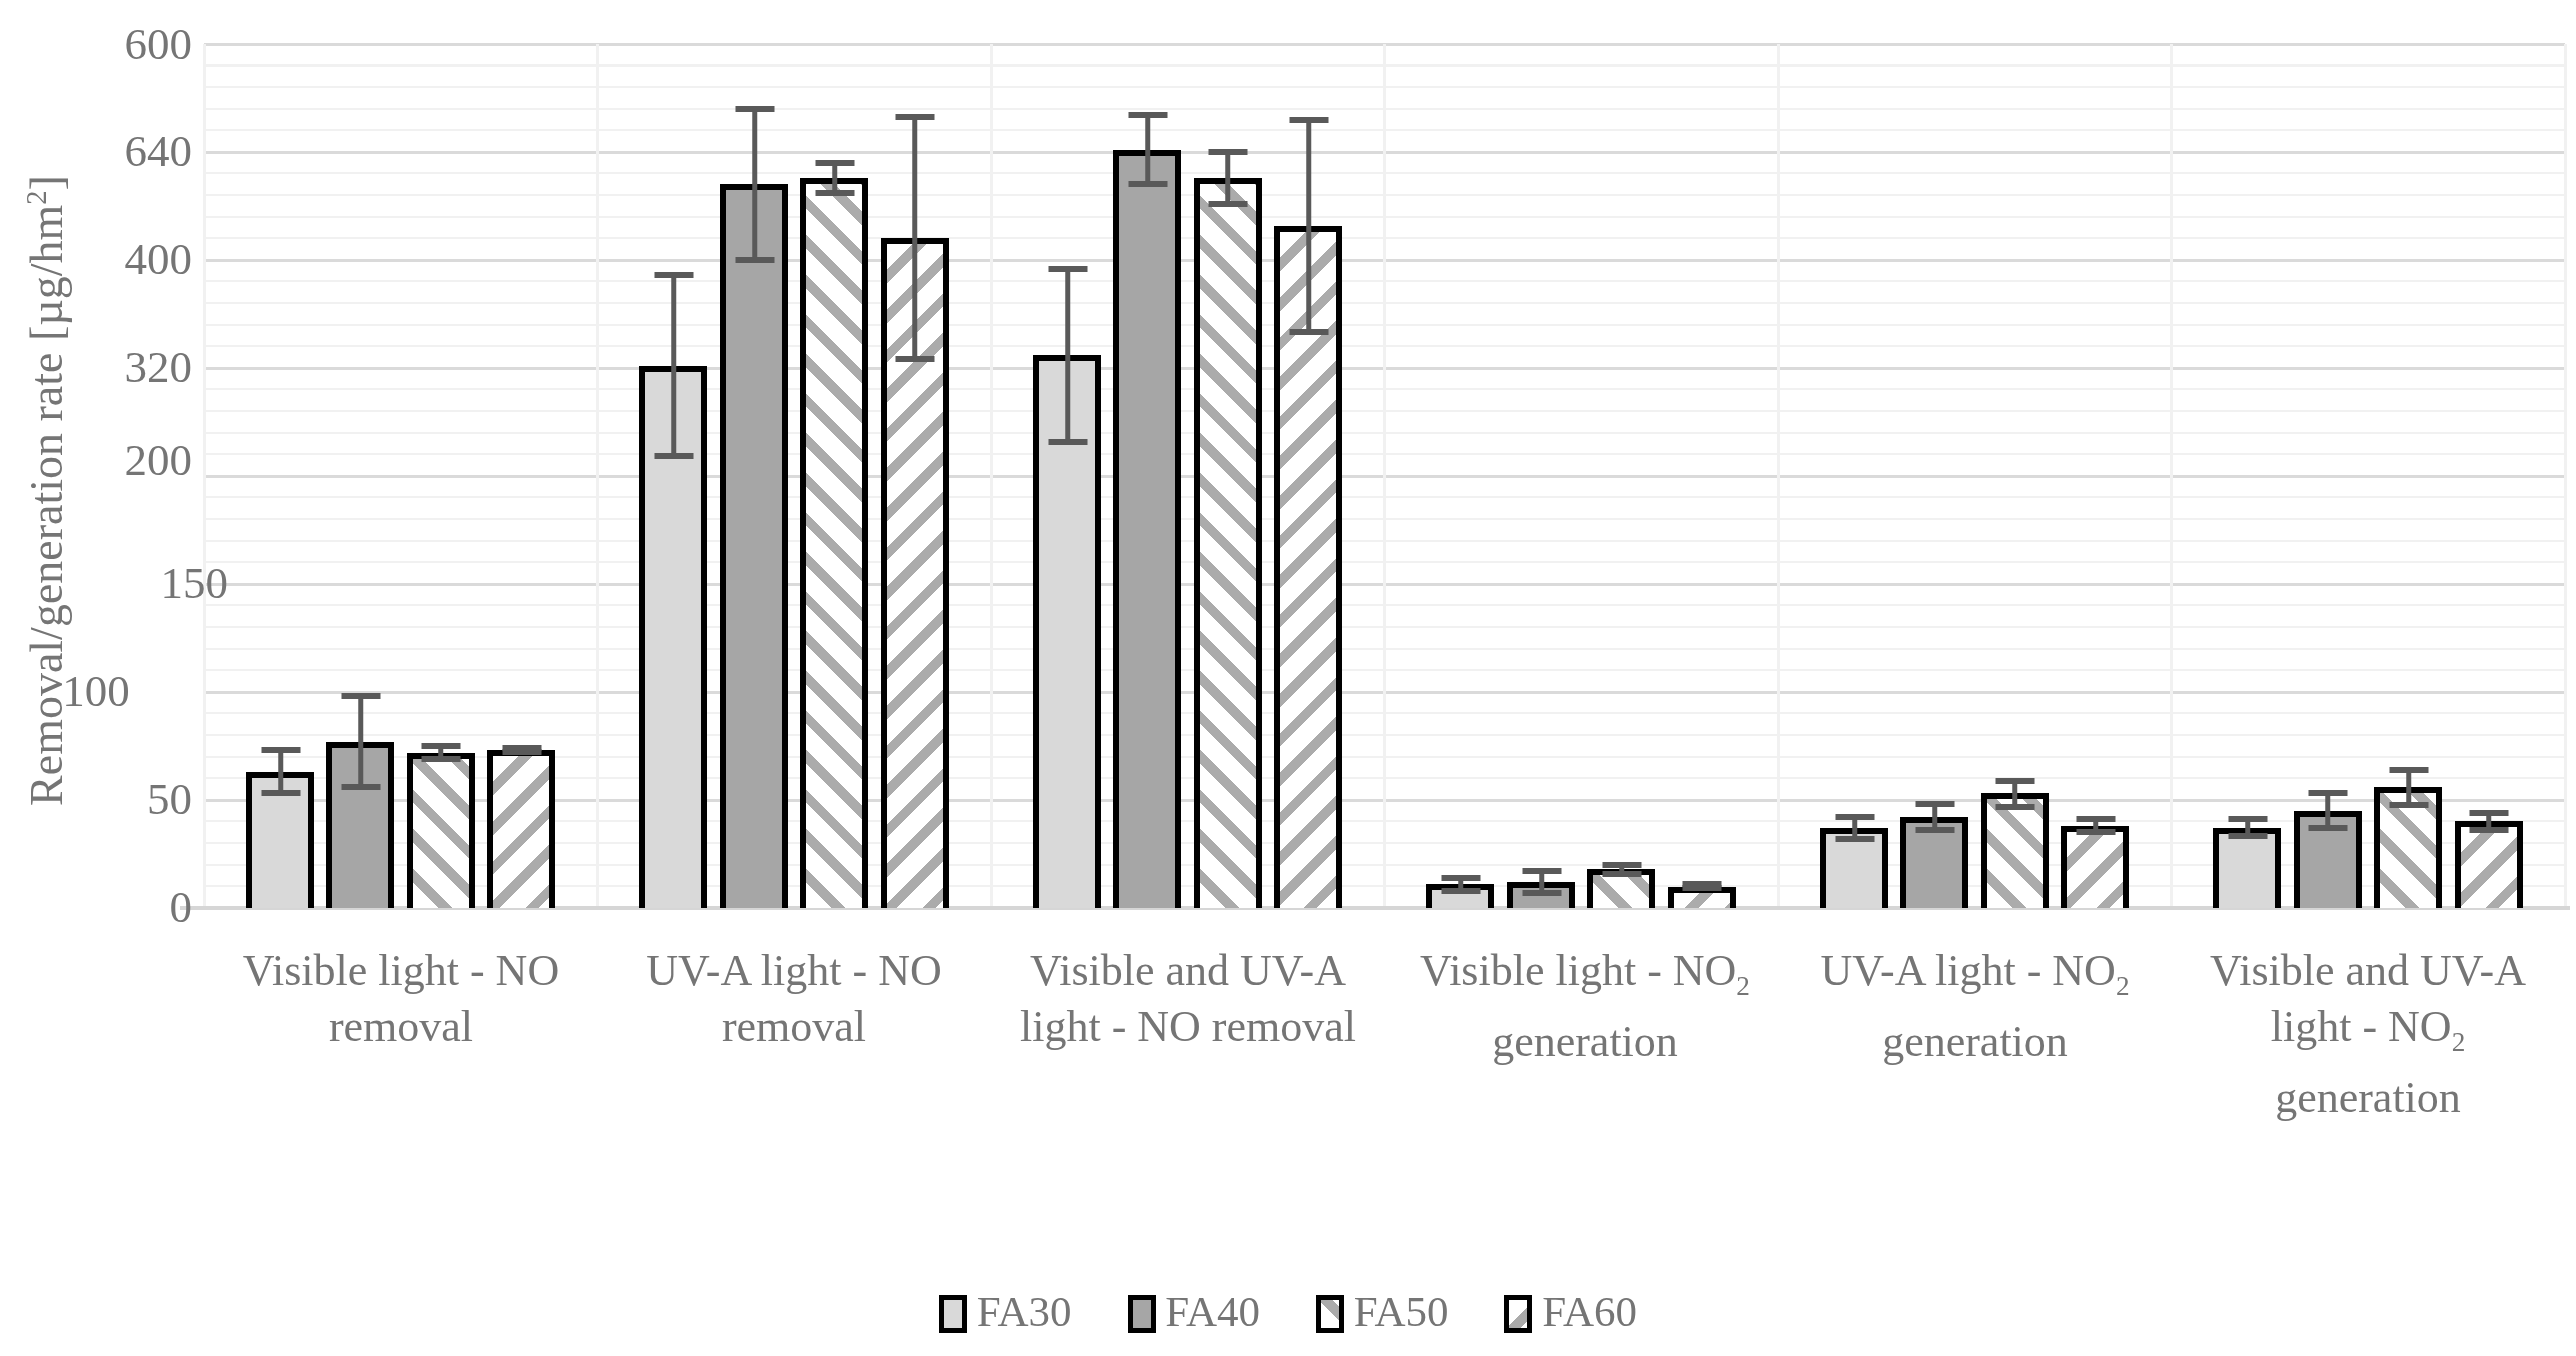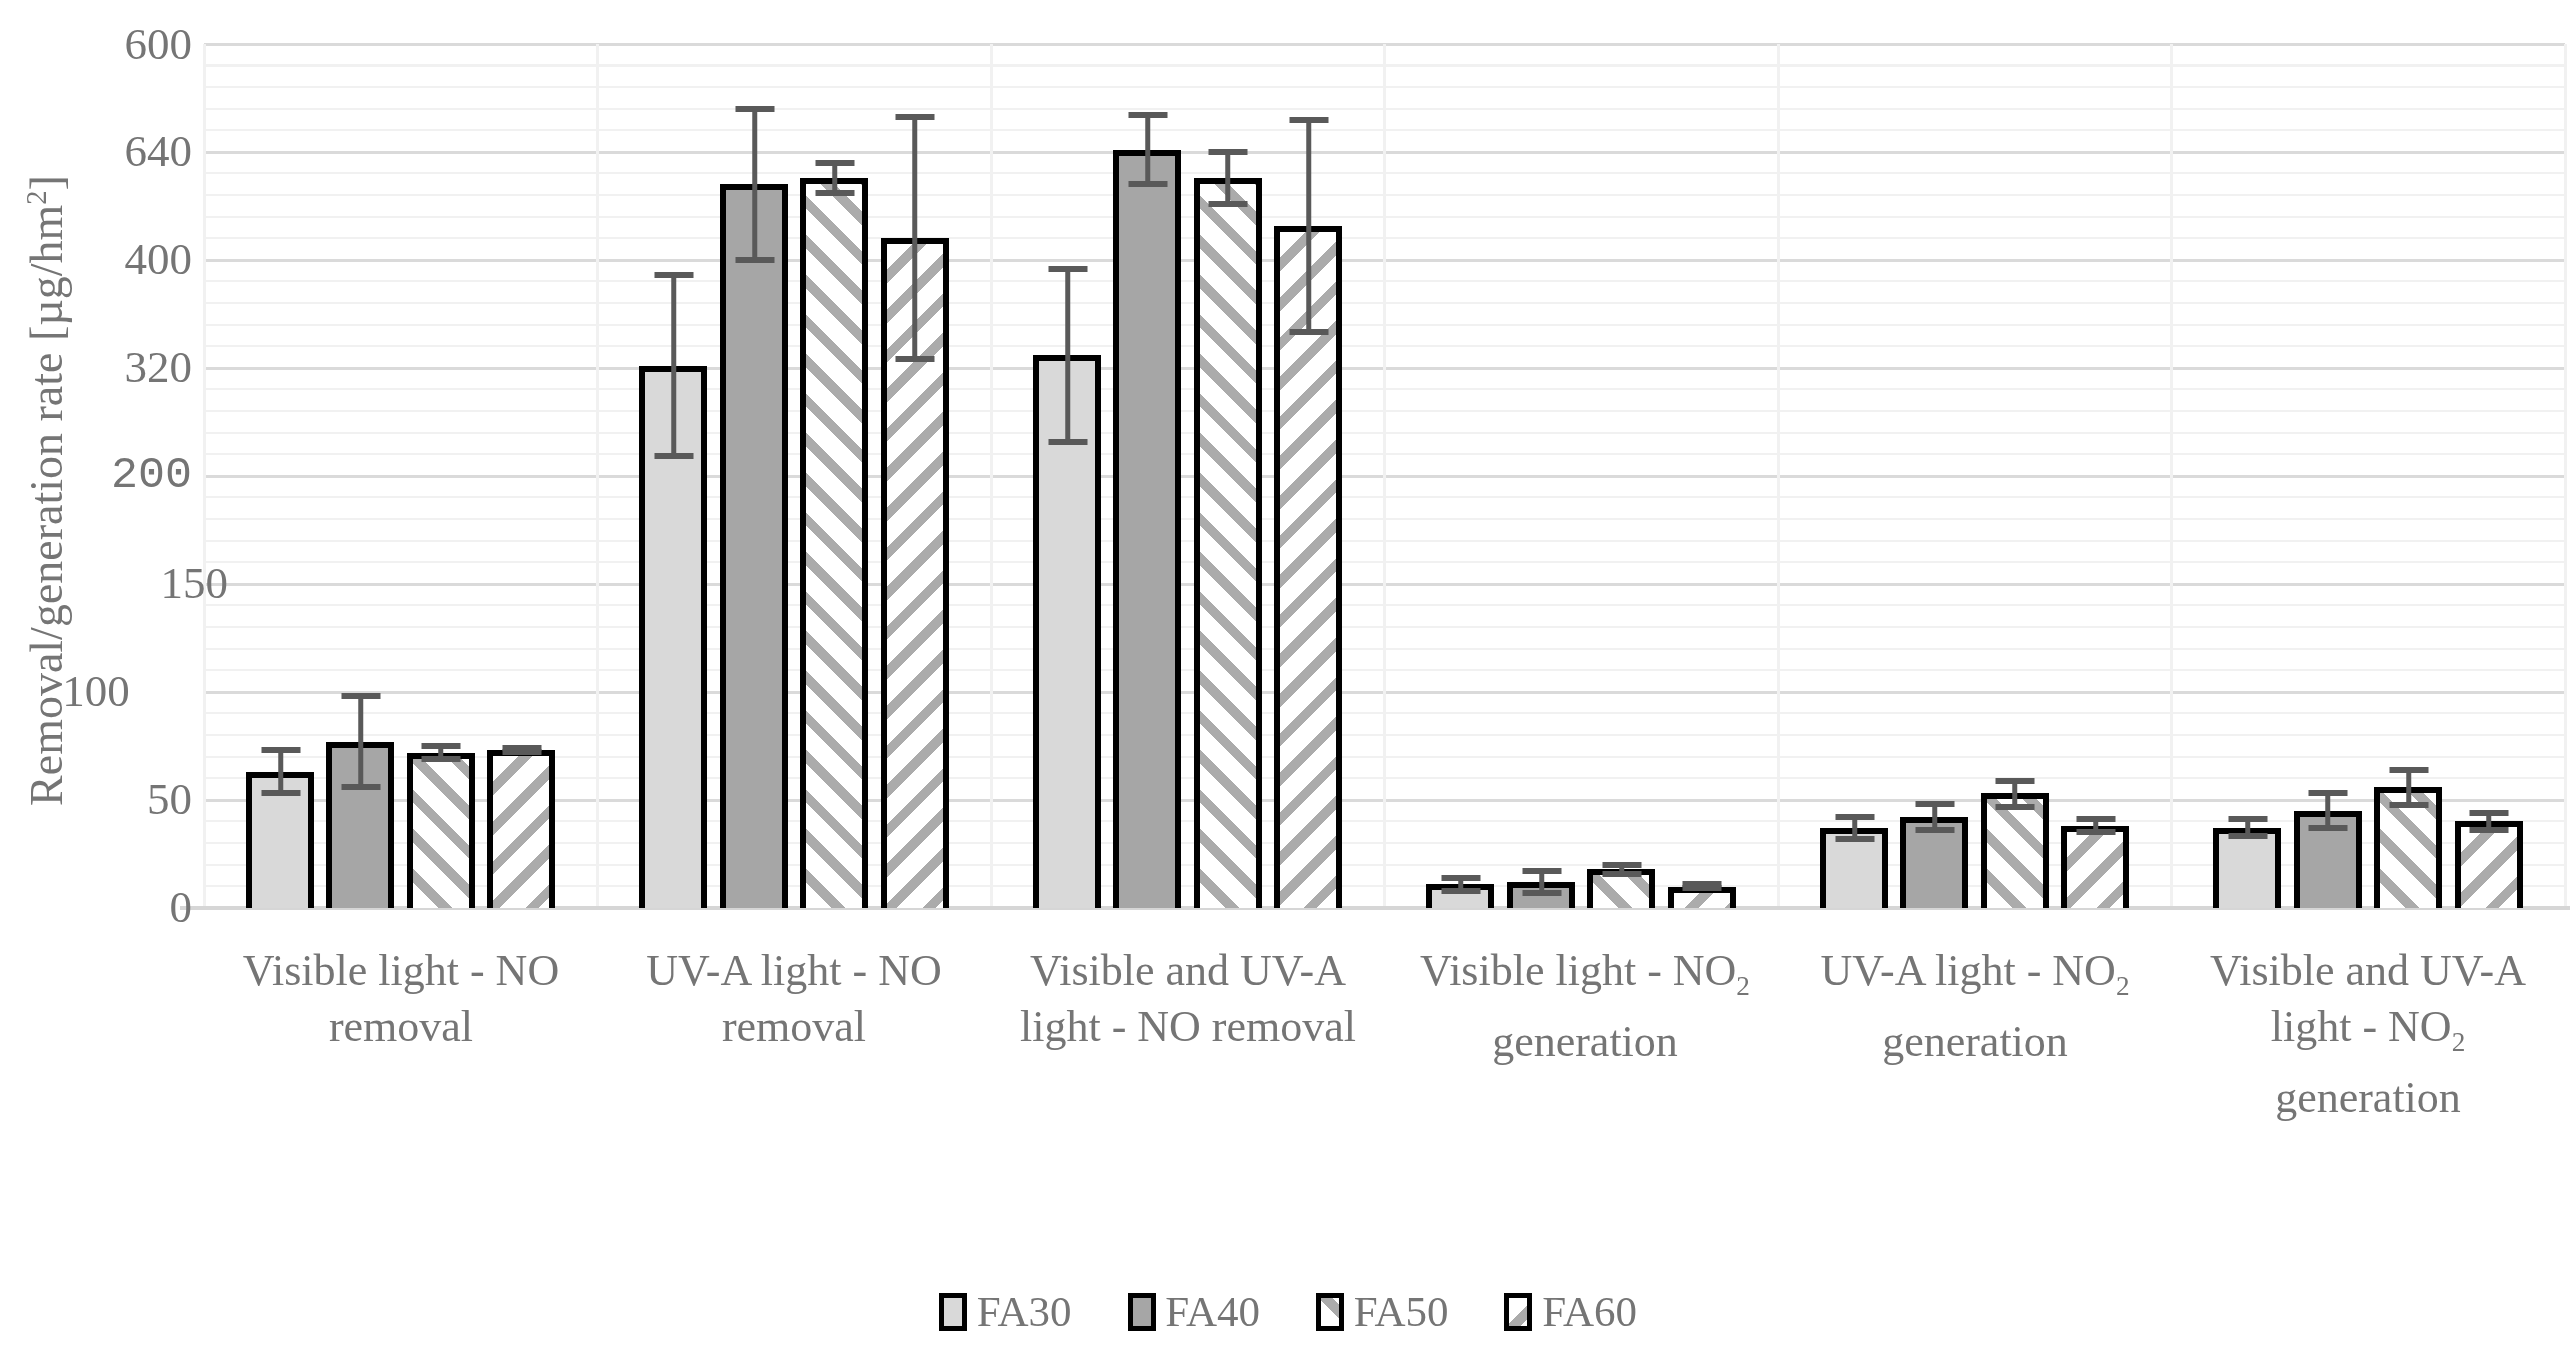--- a/index.html
+++ b/index.html
@@ -27,21 +27,21 @@
   .ytick{position:absolute;left:0;width:192px;height:55px;line-height:55px;
          text-align:right;font-size:45px;}
   .xlabel{position:absolute;top:943px;text-align:center;font-size:44px;line-height:56px;}
   #x-title{position:absolute;left:0;top:1158px;width:100%;text-align:center;font-size:46px;}
   #y-title{position:absolute;left:-390px;top:463px;width:853px;height:55px;line-height:55px;
            transform:rotate(-90deg);text-align:center;font-size:46px;}
   sub{font-size:0.62em;}
   sup{font-size:0.62em;}
   #legend{position:absolute;left:0;top:1290px;width:100%;display:flex;
           justify-content:center;align-items:center;gap:56px;}
-  .legend-item{display:flex;align-items:center;gap:9.7px;}
+  .legend-item{display:flex;align-items:flex-end;gap:9.7px;}
   .legend-marker{width:28px;height:38px;box-sizing:border-box;border:5.5px solid #000;}
   .legend-label{font-size:43px;line-height:43px;}
 </style>
 </head>
 <body>
 
 <div id="canvas">
   <div id="y-title">Removal/generation rate [µg/hm<sup>2</sup>]</div>
   <div id="plot">
       <div class="hgrid minor" style="top: 841px;"></div>
@@ -235,21 +235,21 @@
         <div class="stem"></div>
         <div class="cap top"></div>
         <div class="cap bot"></div>
       </div>
     </div>
   <div id="y-ticks">
       <div class="ytick" style="top: 880px;">0</div>
       <div class="ytick" style="top: 772px;">50</div>
       <div class="ytick" style="top: 664px; text-align: center;">100</div>
       <div class="ytick" style="top: 556px; padding-left: 36px;">150</div>
-      <div class="ytick" style="top: 448px; font-family: Liberation Mono, monospace;">200</div>
+      <div class="ytick" style="top: 433px;">200</div>
       <div class="ytick" style="top: 340px;">320</div>
       <div class="ytick" style="top: 232px;">400</div>
       <div class="ytick" style="top: 124px;">640</div>
       <div class="ytick" style="top: 16.5px;">600</div>
     </div>
   <div id="x-labels">
       <div class="xlabel" style="left: 180px; width: 442px;">Visible light - NO<br>removal</div>
       <div class="xlabel" style="left: 573px; width: 442px;">UV-A light - NO<br>removal</div>
       <div class="xlabel" style="left: 967px; width: 442px;">Visible and UV-A<br>light - NO removal</div>
       <div class="xlabel" style="left: 1364px; width: 442px;">Visible light - NO<sub>2</sub><br>generation</div>

